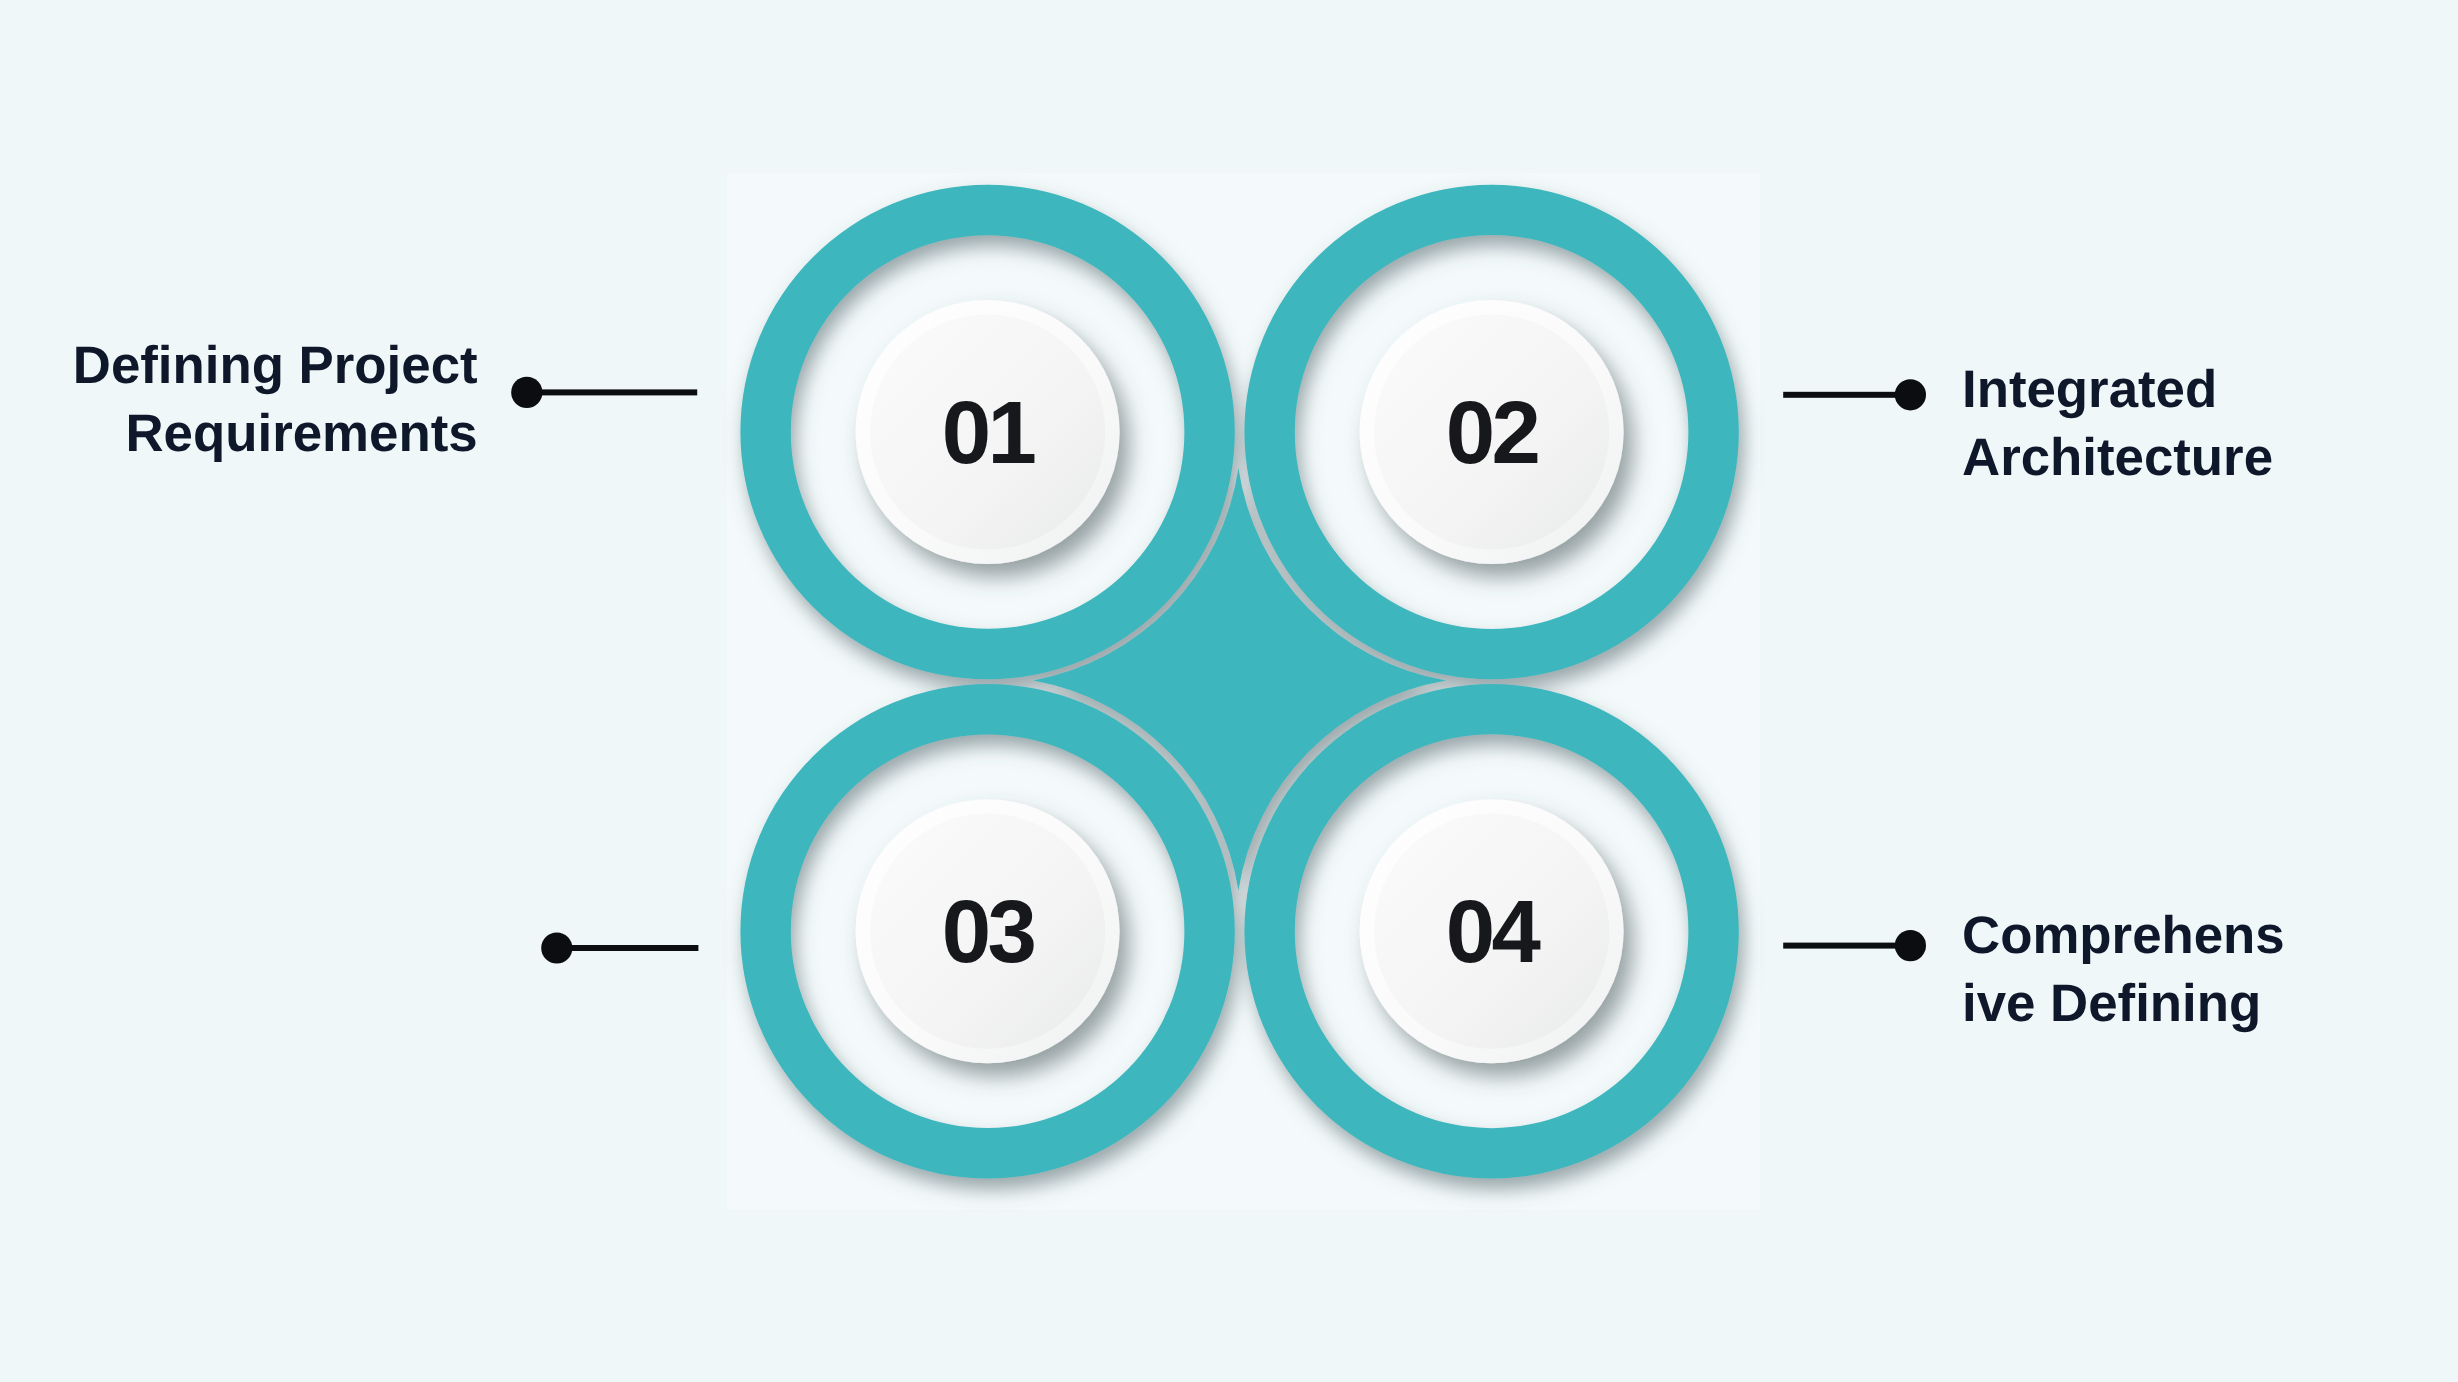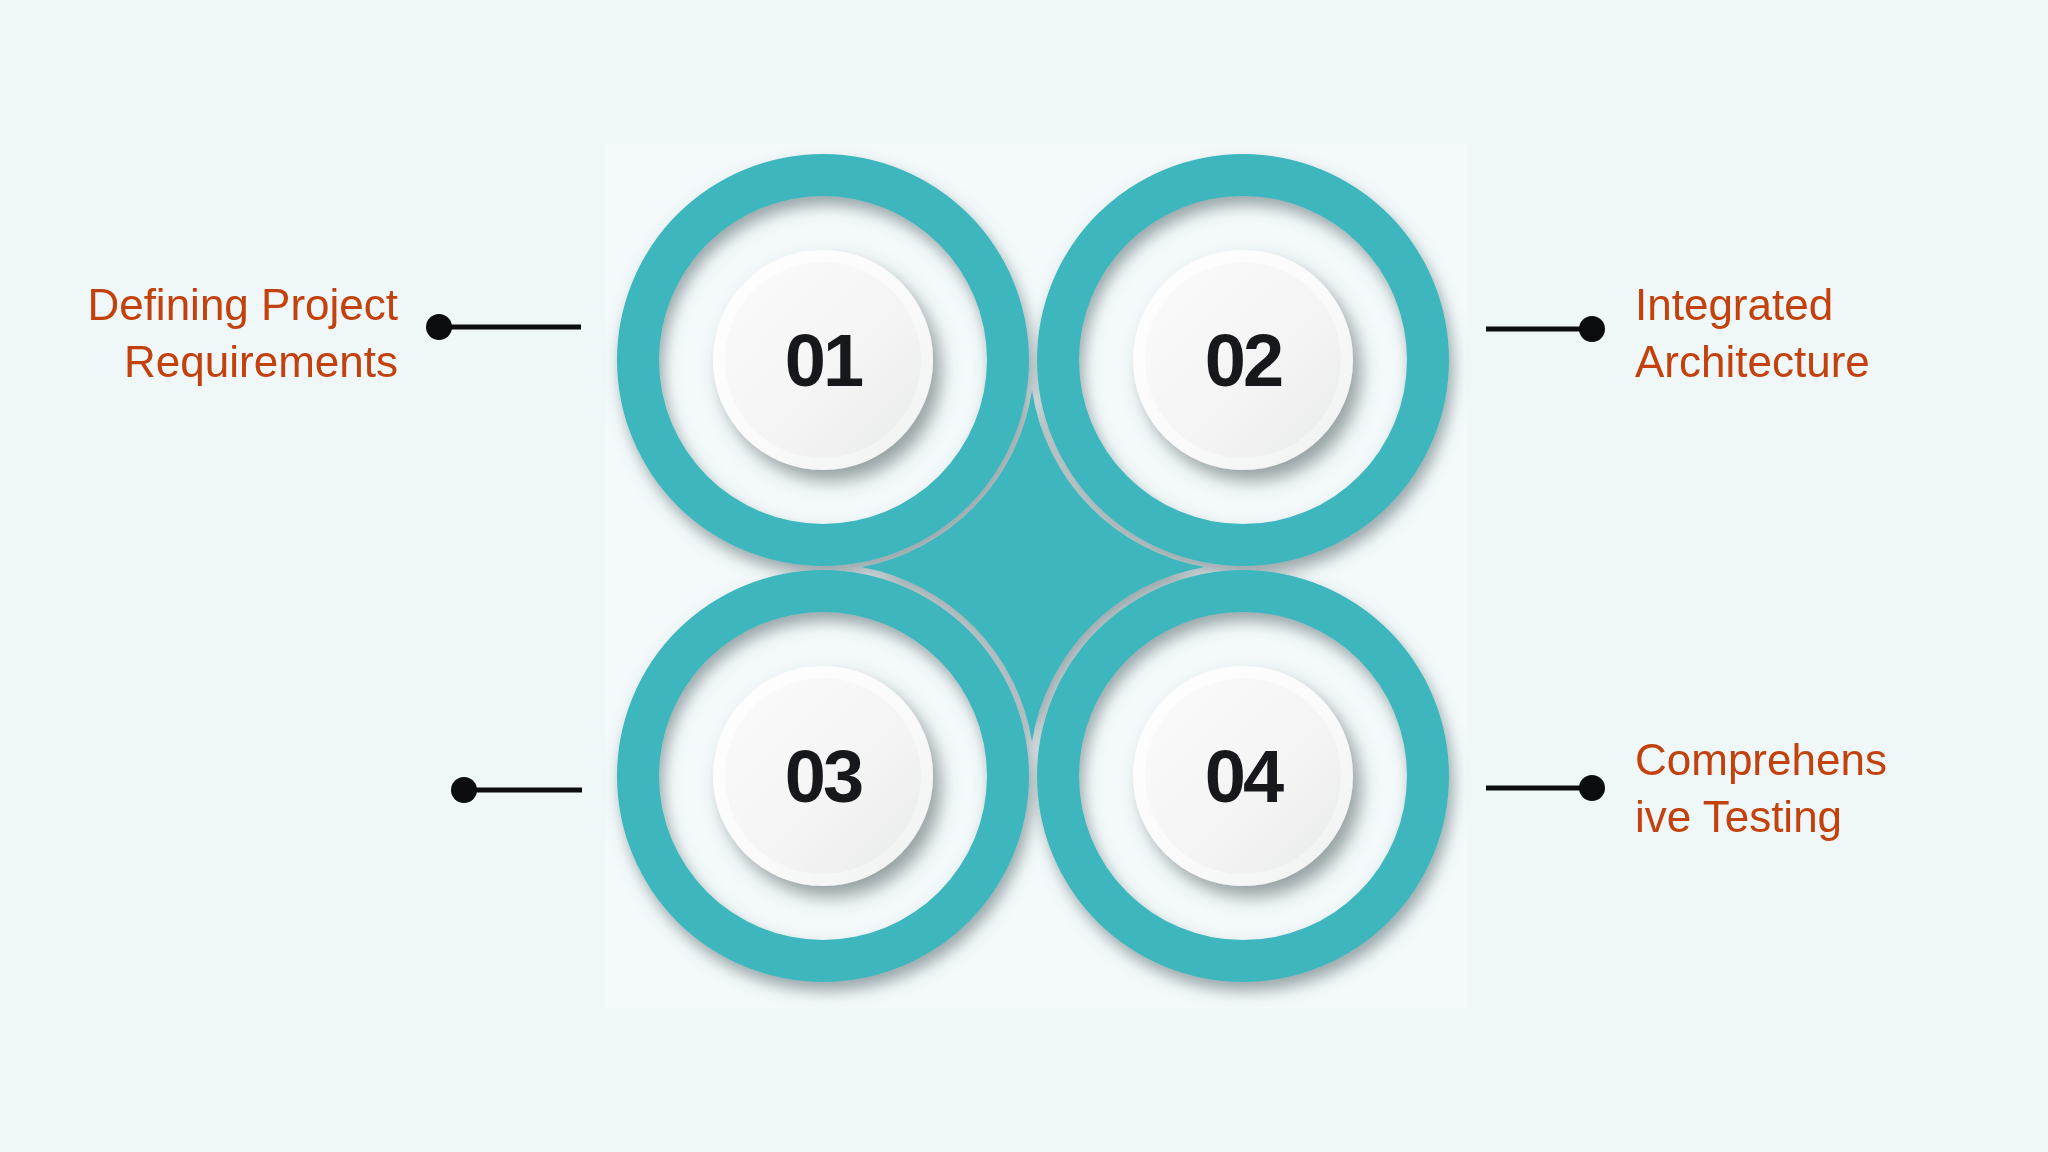--- a/index.html
+++ b/index.html
@@ -8,27 +8,27 @@
     width:2048px;height:1152px;
     background:#eff7f9;
     overflow:hidden;
     font-family:"Liberation Sans", sans-serif;
   }
   .art{position:absolute;left:0;top:0;width:2048px;height:1152px;}
   .step-label{
     position:absolute;
     font-size:44px;
     line-height:57px;
-    font-weight:400;
-    color:#c2410c;
+    font-weight:700;
+    color:#0f172a;
     white-space:pre-line;
     letter-spacing:0px;
   }
   .align-right{text-align:right;}
-  .align-left{text-align:left;}
+  .align-left{text-align:left;margin-top:20px;}
   .num-text{
     font-family:"Liberation Sans", sans-serif;
     font-weight:bold;
     font-size:74px;
     letter-spacing:-3px;
     fill:#16181b;
   }
 </style>
 </head>
 <body>
@@ -110,15 +110,15 @@
   </svg>
 
   <div class="step-label align-right" style="right:1650px; top:276px;">Defining Project
 Requirements</div>
 
   <div class="step-label align-left" style="left:1635px; top:276px;">Integrated
 Architecture</div>
 
 
   <div class="step-label align-left" style="left:1635px; top:731px;">Comprehens
-ive Testing</div>
+ive Defining</div>
 
 </div>
 
 </body></html>

